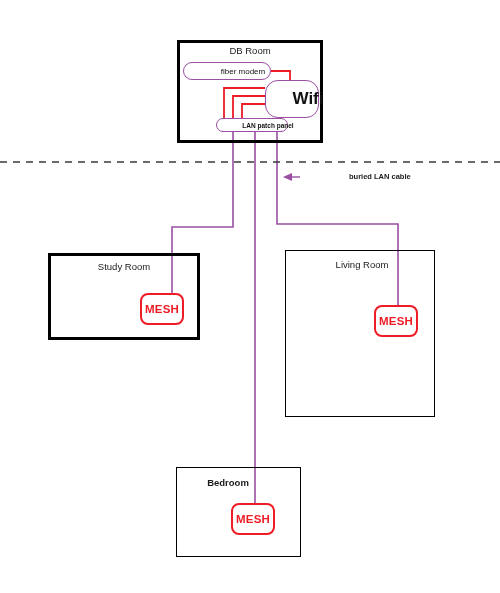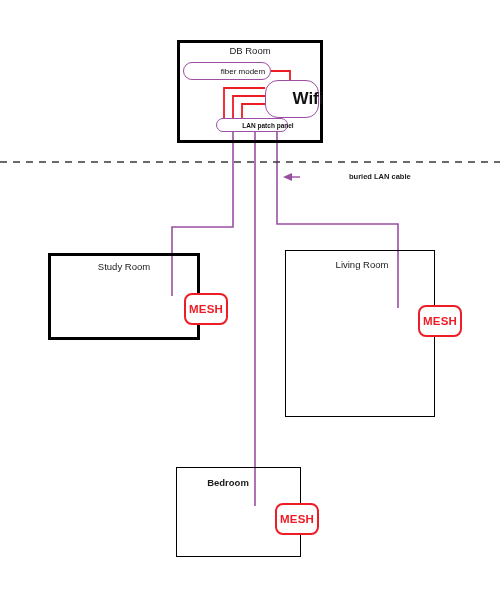--- a/index.html
+++ b/index.html
@@ -67,21 +67,20 @@
     border: 1.4px solid #9a4fa3;
     border-radius: 9px;
     color: #111111;
     padding-left: 32px;
   }
   .node-red {
     border: 2.4px solid #ee1c25;
     border-radius: 8px;
     color: #ee1c25;
     font-weight: 700;
-    margin-left: 44px;
   }
 
   #fiber-modem-node {
     left: 183px; top: 62px;
     width: 88px; height: 18px;
     font-size: 8px;
     font-weight: 400;
   }
   #wifi-node {
     left: 265px; top: 80px;

